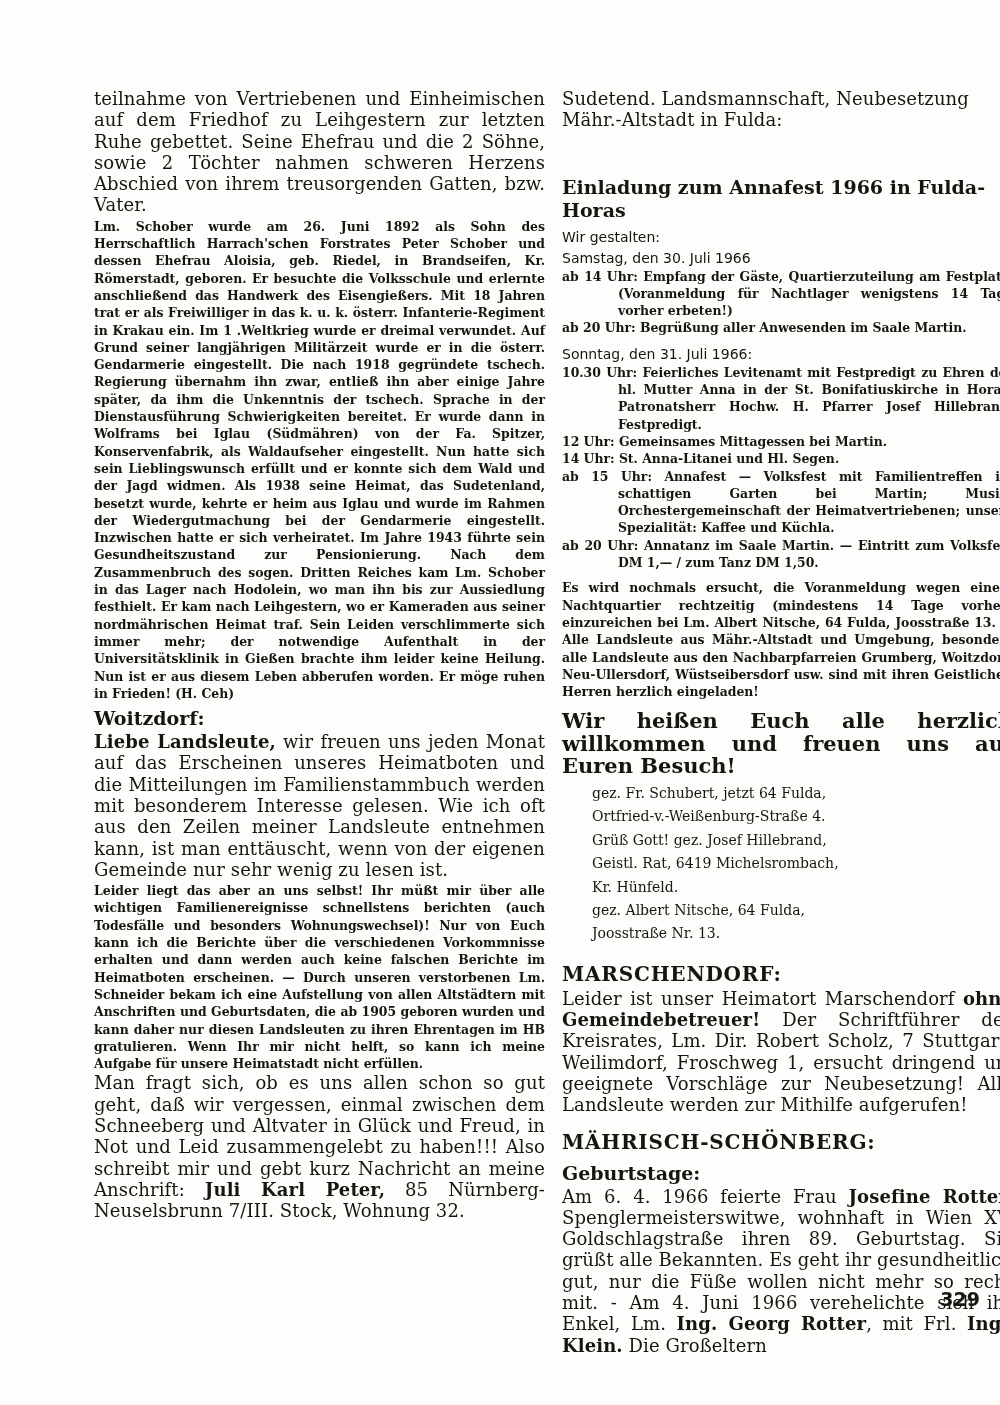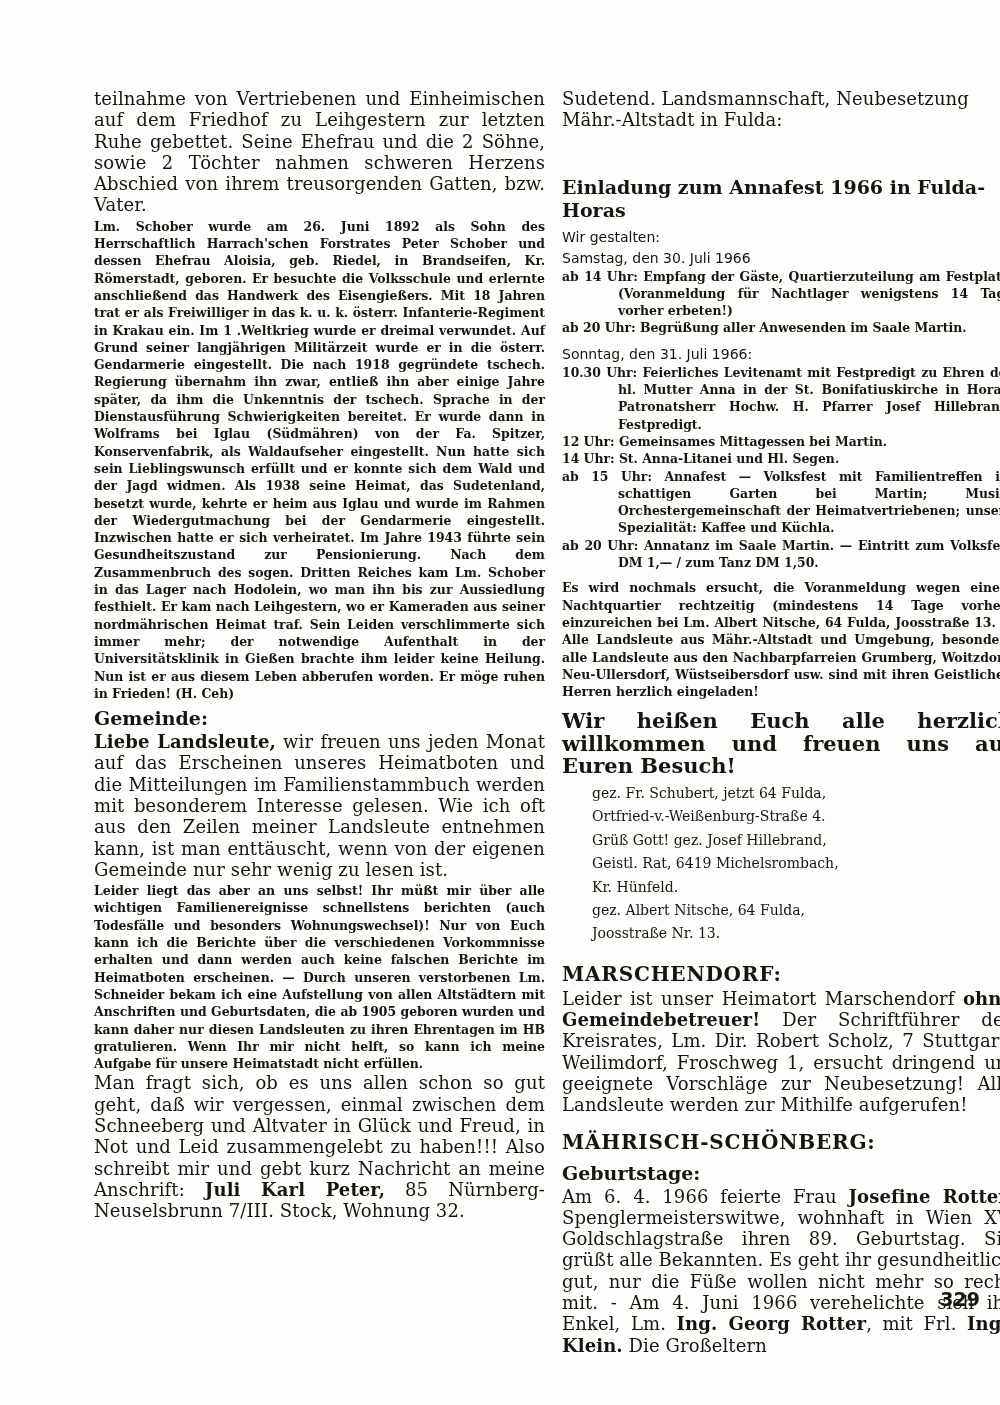--- a/index.html
+++ b/index.html
@@ -94,21 +94,21 @@
 </style>
 </head>
 <body>
 
 <div class="page">
   <div class="cols">
 
     <div class="col">
       <p class="body-lg just">teilnahme von Vertriebenen und Einheimischen auf dem Friedhof zu Leihgestern zur letzten Ruhe gebettet. Seine Ehefrau und die 2 Söhne, sowie 2 Töchter nahmen schweren Herzens Abschied von ihrem treusorgenden Gatten, bzw. Vater.</p>
       <p class="body-sm just gap-2">Lm. Schober wurde am 26. Juni 1892 als Sohn des Herrschaftlich Harrach'schen Forstrates Peter Schober und dessen Ehefrau Aloisia, geb. Riedel, in Brandseifen, Kr. Römerstadt, geboren. Er besuchte die Volksschule und erlernte anschließend das Handwerk des Eisengießers. Mit 18 Jahren trat er als Freiwilliger in das k. u. k. österr. Infanterie-Regiment in Krakau ein. Im 1 .Weltkrieg wurde er dreimal verwundet. Auf Grund seiner langjährigen Militärzeit wurde er in die österr. Gendarmerie eingestellt. Die nach 1918 gegründete tschech. Regierung übernahm ihn zwar, entließ ihn aber einige Jahre später, da ihm die Unkenntnis der tschech. Sprache in der Dienstausführung Schwierigkeiten bereitet. Er wurde dann in Wolframs bei Iglau (Südmähren) von der Fa. Spitzer, Konservenfabrik, als Waldaufseher eingestellt. Nun hatte sich sein Lieblingswunsch erfüllt und er konnte sich dem Wald und der Jagd widmen. Als 1938 seine Heimat, das Sudetenland, besetzt wurde, kehrte er heim aus Iglau und wurde im Rahmen der Wiedergutmachung bei der Gendarmerie eingestellt. Inzwischen hatte er sich verheiratet. Im Jahre 1943 führte sein Gesundheitszustand zur Pensionierung. Nach dem Zusammenbruch des sogen. Dritten Reiches kam Lm. Schober in das Lager nach Hodolein, wo man ihn bis zur Aussiedlung festhielt. Er kam nach Leihgestern, wo er Kameraden aus seiner nordmährischen Heimat traf. Sein Leiden verschlimmerte sich immer mehr; der notwendige Aufenthalt in der Universitätsklinik in Gießen brachte ihm leider keine Heilung. Nun ist er aus diesem Leben abberufen worden. Er möge ruhen in Frieden! (H. Ceh)</p>
-      <h3 class="h-serif">Gemeinde:</h3>
+      <h3 class="h-serif">Woitzdorf:</h3>
       <p class="body-lg just"><b>Liebe Landsleute,</b><span> wir freuen uns jeden Monat auf das Erscheinen unseres Heimatboten und die Mitteilungen im Familienstammbuch werden mit besonderem Interesse gelesen. Wie ich oft aus den Zeilen meiner Landsleute entnehmen kann, ist man enttäuscht, wenn von der eigenen Gemeinde nur sehr wenig zu lesen ist.</span></p>
       <p class="body-sm just gap-2">Leider liegt das aber an uns selbst! Ihr müßt mir über alle wichtigen Familienereignisse schnellstens berichten (auch Todesfälle und besonders Wohnungswechsel)! Nur von Euch kann ich die Berichte über die verschiedenen Vorkommnisse erhalten und dann werden auch keine falschen Berichte im Heimatboten erscheinen. — Durch unseren verstorbenen Lm. Schneider bekam ich eine Aufstellung von allen Altstädtern mit Anschriften und Geburtsdaten, die ab 1905 geboren wurden und kann daher nur diesen Landsleuten zu ihren Ehrentagen im HB gratulieren. Wenn Ihr mir nicht helft, so kann ich meine Aufgabe für unsere Heimatstadt nicht erfüllen.</p>
       <p class="body-lg just"><span>Man fragt sich, ob es uns allen schon so gut geht, daß wir vergessen, einmal zwischen dem Schneeberg und Altvater in Glück und Freud, in Not und Leid zusammengelebt zu haben!!! Also schreibt mir und gebt kurz Nachricht an meine Anschrift: </span><b>Juli Karl Peter,</b><span> 85 Nürnberg-Neuselsbrunn 7/III. Stock, Wohnung 32.</span></p>
     </div>
 
     <div class="col">
       <p class="body-lg">Sudetend. Landsmannschaft, Neubesetzung Mähr.-Altstadt in Fulda:</p>
       <h2 class="h-serif gap-8" style="font-size:19px; line-height:23px; margin-bottom:6px;margin-top:45px;">Einladung zum Annafest 1966 in Fulda-Horas</h2>
       <div class="h-sans">Wir gestalten:</div>
       <div class="h-sans gap-2">Samstag, den 30. Juli 1966</div>

